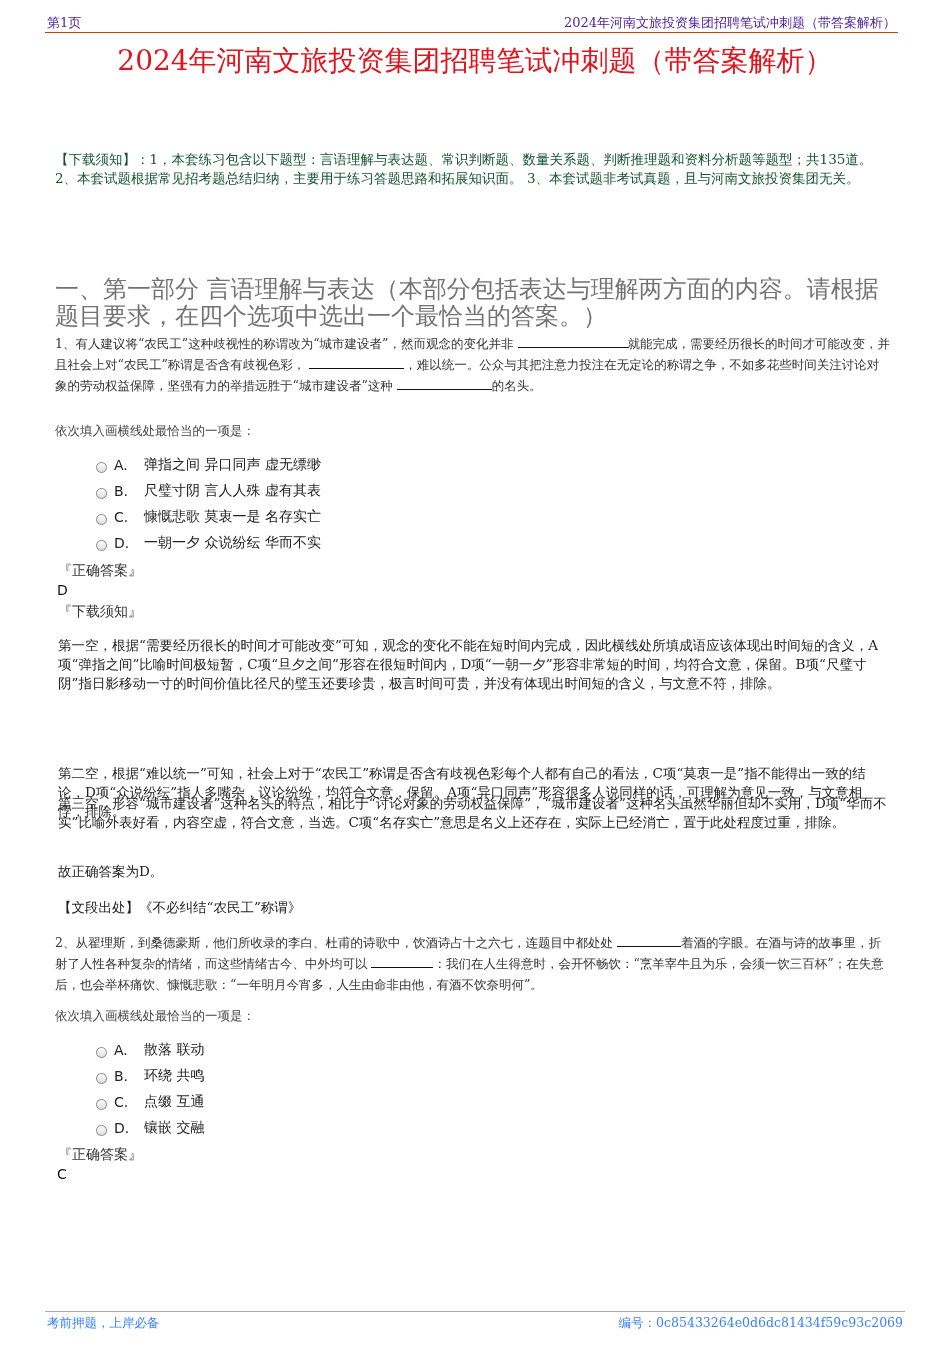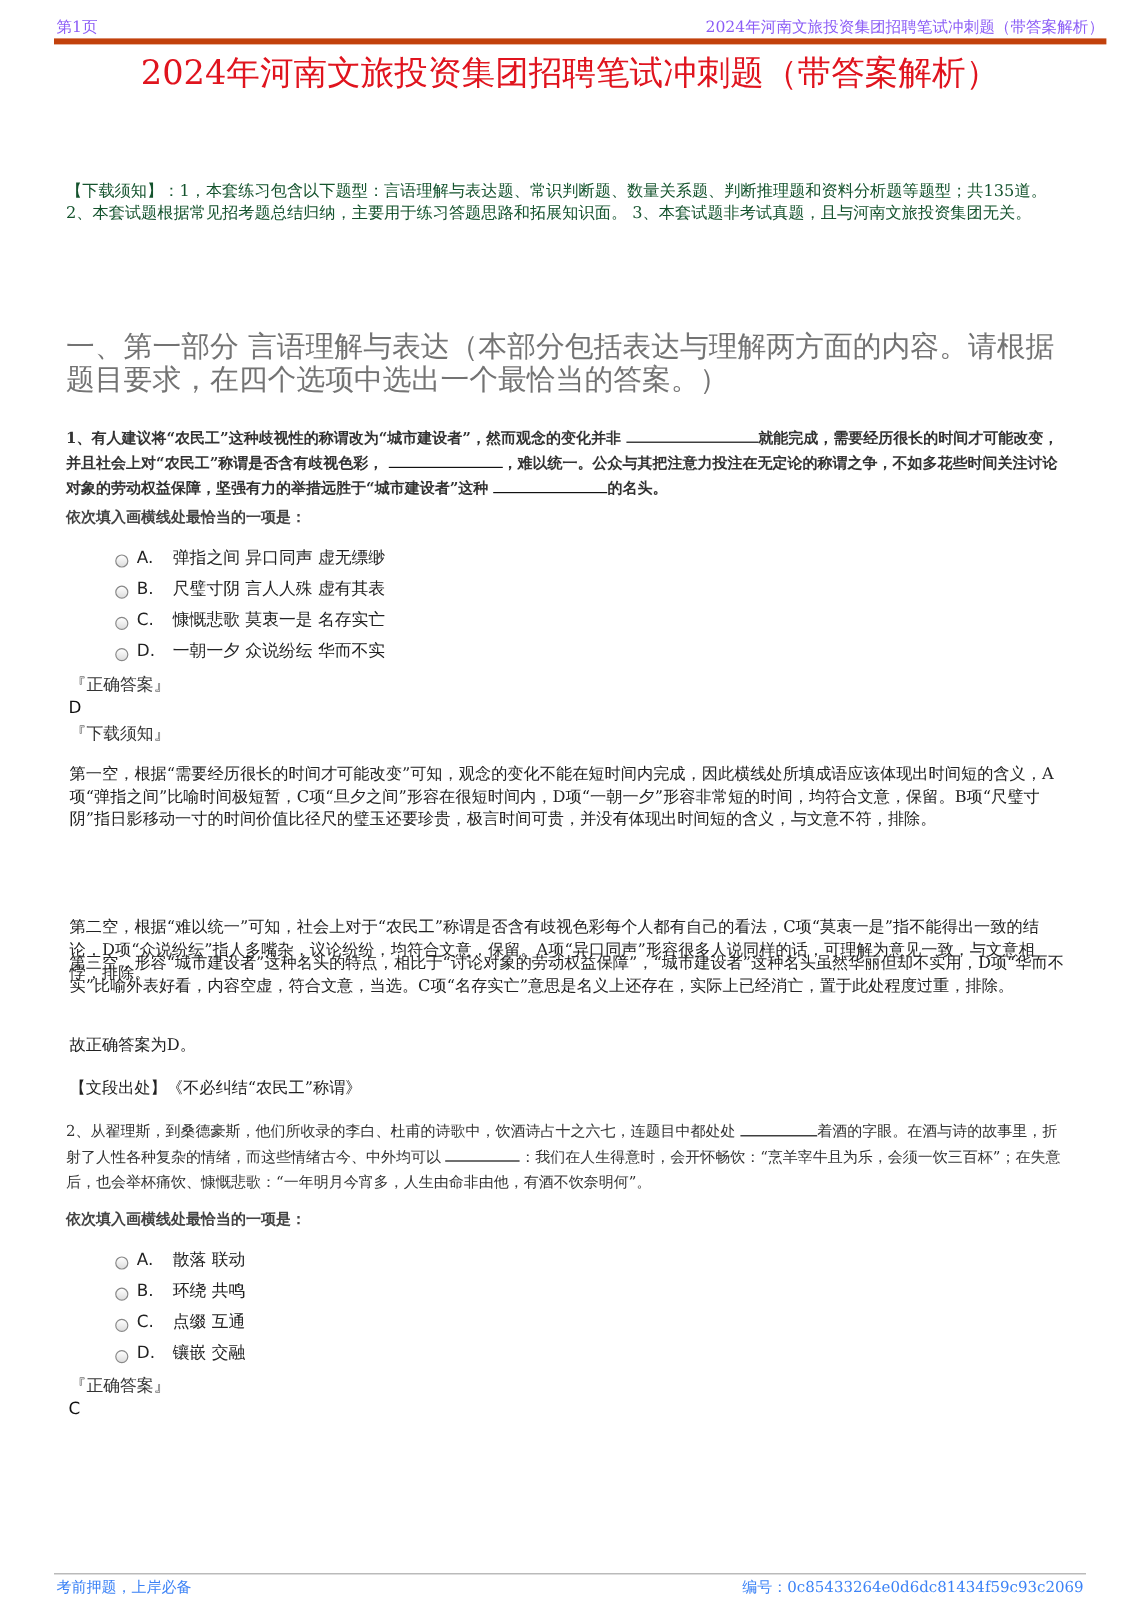--- a/index.html
+++ b/index.html
@@ -1,27 +1,27 @@
 <!DOCTYPE html>
 <html><head>
 <meta charset="utf-8">
 <style>
   html, body { margin: 0; padding: 0; background: #ffffff; }
   body { width: 950px; height: 1345px; position: relative; overflow: hidden;
          font-family: "DejaVu Serif", "Liberation Serif", serif; color: #333; }
-  .page-header { position: absolute; left: 45px; right: 28px; top: 12px; height: 20px;
-                 border-bottom: 5px solid #c2410c; font-size: 13px; color: #8b5cf6; }
+  .page-header { position: absolute; left: 45px; right: 52px; top: 12px; height: 20px;
+                 border-bottom: 1px solid #c2410c; font-size: 13px; color: #4c1d95; }
   .page-header .left { position: absolute; left: 2px; top: 2px; }
   .page-header .right { position: absolute; right: 2px; top: 2px; }
   .doc-title { position: absolute; left: 0; right: 0; top: 42px; text-align: center;
                font-size: 28px; color: #e0141e; letter-spacing: 0px; }
   .notice { position: absolute; left: 55px; right: 62px; top: 150px; font-size: 13.5px; line-height: 19px; color: #14532d; }
   .section-title { position: absolute; left: 55px; right: 55px; top: 276px; font-size: 24px; line-height: 27px; color: #737373; }
   .q-text { position: absolute; left: 55px; right: 60px; font-size: 12.5px; line-height: 21px; color: #333; }
-  .prompt { position: absolute; left: 55px; font-size: 12.5px; color: #444; font-weight: bold; }
+  .prompt { position: absolute; left: 55px; font-size: 12.5px; color: #444; }
   .options { position: absolute; left: 96px; font-family: "DejaVu Sans", sans-serif; }
   .option { display: flex; align-items: center; height: 26px; font-size: 14px; color: #222; }
   .radio { width: 9px; height: 9px; border: 1px solid #888; border-radius: 50%; margin-right: 7px;
            background: linear-gradient(#fff, #ddd); margin-top: 5px; }
   .opt-letter { width: 30px; }
   .opt-text { font-family: "DejaVu Serif", serif; }
   .label-block { position: absolute; left: 58px; font-size: 14px; color: #333; }
   .answer-letter { position: absolute; left: 57px; font-size: 14px; color: #111; font-family: "DejaVu Sans", sans-serif; }
   .para { position: absolute; left: 58px; right: 62px; font-size: 13.5px; line-height: 19px; color: #222; }
   .blank { display: inline-block; border-bottom: 1px solid #111; height: 12px; vertical-align: baseline; }
@@ -36,21 +36,21 @@
   <span class="left">第1页</span>
   <span class="right">2024年河南文旅投资集团招聘笔试冲刺题（带答案解析）</span>
 </div>
 
 <div class="doc-title">2024年河南文旅投资集团招聘笔试冲刺题（带答案解析）</div>
 
 <div class="notice">【下载须知】：1，本套练习包含以下题型：言语理解与表达题、常识判断题、数量关系题、判断推理题和资料分析题等题型；共135道。 2、本套试题根据常见招考题总结归纳，主要用于练习答题思路和拓展知识面。 3、本套试题非考试真题，且与河南文旅投资集团无关。</div>
 
 <div class="section-title">一、第一部分    言语理解与表达（本部分包括表达与理解两方面的内容。请根据题目要求，在四个选项中选出一个最恰当的答案。）</div>
 
-<div class="q-text" style="top:354px;font-weight:bold;">
+<div class="q-text" style="top:333px;">
   <span>1、有人建议将“农民工”这种歧视性的称谓改为“城市建设者”，然而观念的变化并非 </span><span class="blank" style="width:110px"></span><span>就能完成，需要经历很长的时间才可能改变，并且社会上对“农民工”称谓是否含有歧视色彩， </span><span class="blank" style="width:95px"></span><span>，难以统一。公众与其把注意力投注在无定论的称谓之争，不如多花些时间关注讨论对象的劳动权益保障，坚强有力的举措远胜于“城市建设者”这种 </span><span class="blank" style="width:95px"></span><span>的名头。</span>
 </div>
 
 <div class="prompt" style="top:423px;">依次填入画横线处最恰当的一项是：</div>
 
 <div class="options" style="top:452px;">
   <div class="option">
       <span class="radio"></span>
       <span class="opt-letter">A.</span>
       <span class="opt-text">弹指之间 异口同声 虚无缥缈</span>

